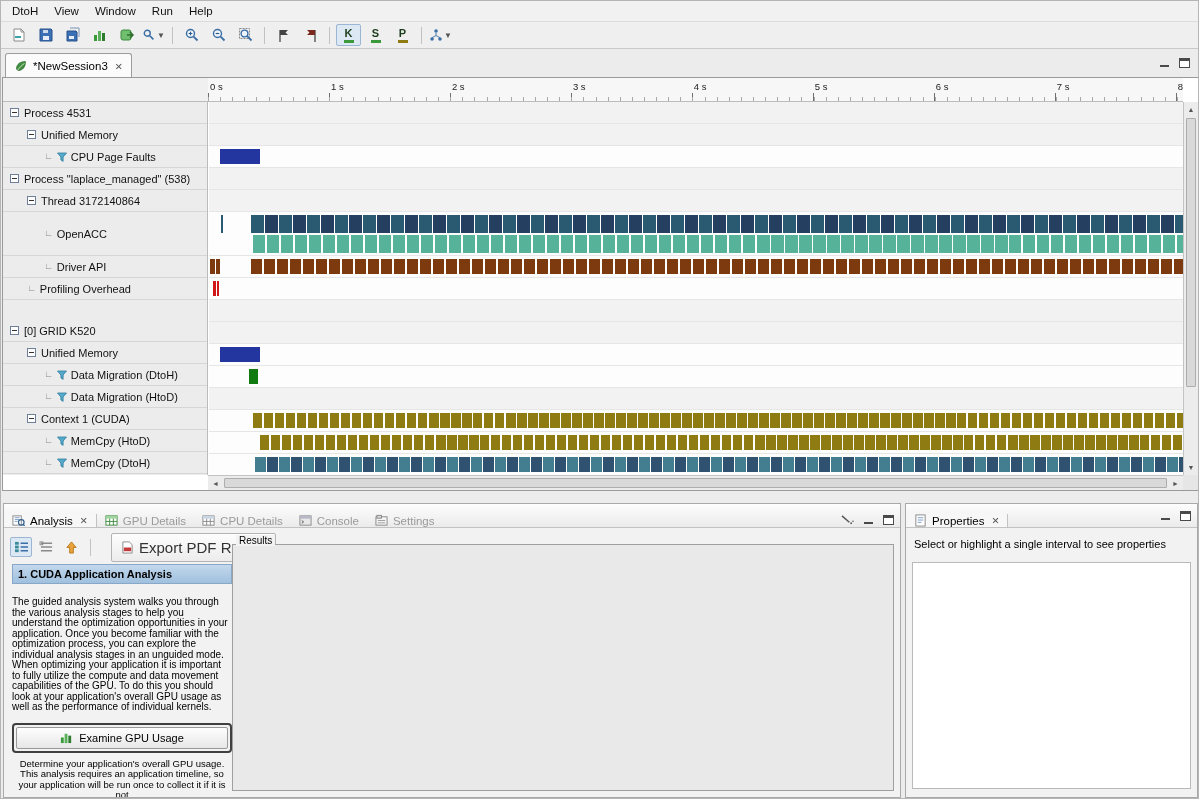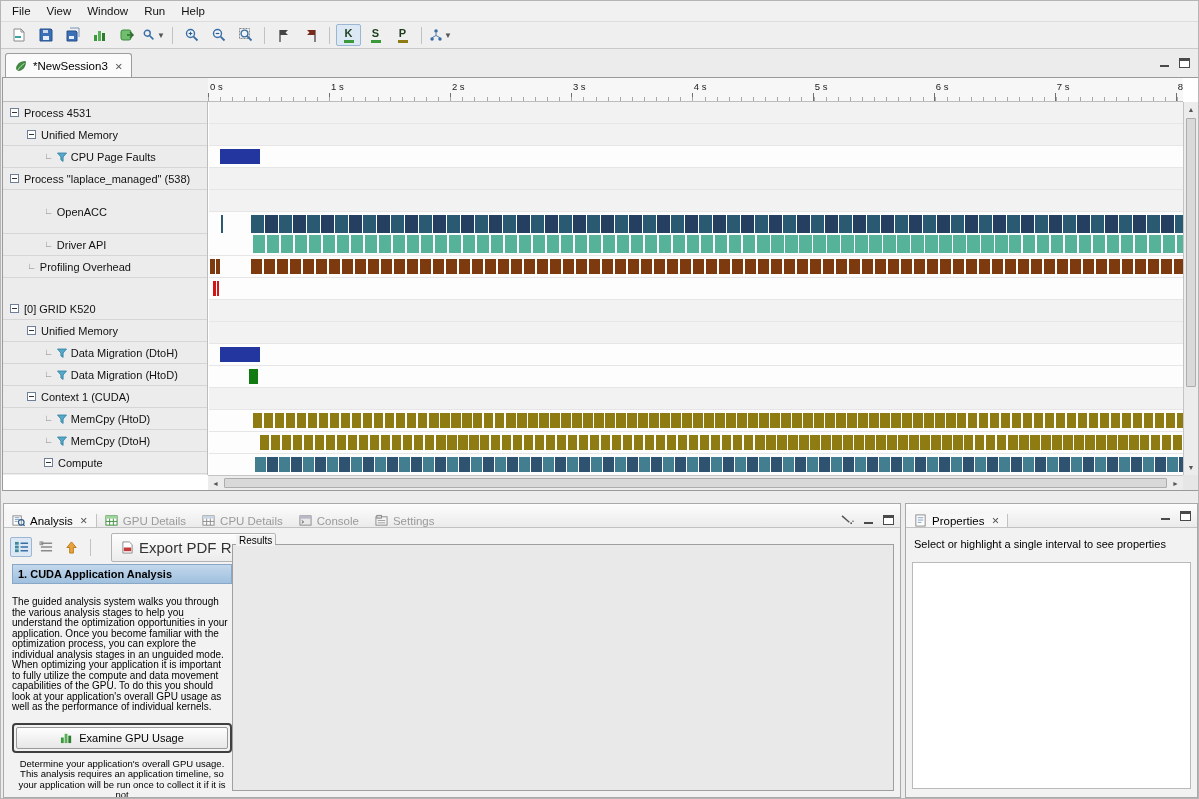--- a/index.html
+++ b/index.html
@@ -87,21 +87,21 @@
   
   .prop-hint { position:absolute; top:34px; left:8px; right:8px; font-size:11px; color:#000; }
   .prop-box { position:absolute; top:58px; left:6px; right:6px; bottom:8px; background:#ffffff; border:1px solid #b9b9b9; }
 </style>
 </head>
 <body>
 
 <div id="window">
 
   <div class="menubar">
-    <span class="menu-item">File</span>
+    <span class="menu-item">DtoH</span>
     <span class="menu-item">View</span>
     <span class="menu-item">Window</span>
     <span class="menu-item">Run</span>
     <span class="menu-item">Help</span>
   </div>
 
   <div class="toolbar">
     <span class="tbtn">
       <svg width="16" height="16" viewBox="0 0 16 16">
           <path d="M3 2h7l3 3v9H3z" fill="#fff" stroke="#8a8a8a"></path>
@@ -260,20 +260,24 @@
           <span class="funnel">
             <svg width="10" height="10" viewBox="0 0 10 10">
               <path d="M0.5 1h9L6.1 5v4.4L3.9 7.9V5z" fill="#55aacc" stroke="#2f7ea0" stroke-width="0.8"></path>
             </svg>
           </span>
           <span class="rowlabel">CPU Page Faults</span>
         </div>
         <div class="lrow group" style="height: 22px; padding-left: 7px;">
           <span class="minusbox"></span>
           <span class="rowlabel">Process "laplace_managed" (538)</span>
+        </div>
+        <div class="lrow group" style="height: 22px; padding-left: 24px;">
+          <span class="minusbox"></span>
+          <span class="rowlabel">Thread 3172140864</span>
         </div>
         <div class="lrow" style="height: 44px; padding-left: 41px;">
           <span class="elbow">∟</span>
           <span class="rowlabel">OpenACC</span>
         </div>
         <div class="lrow" style="height: 22px; padding-left: 41px;">
           <span class="elbow">∟</span>
           <span class="rowlabel">Driver API</span>
         </div>
         <div class="lrow" style="height: 22px; padding-left: 24px;">

